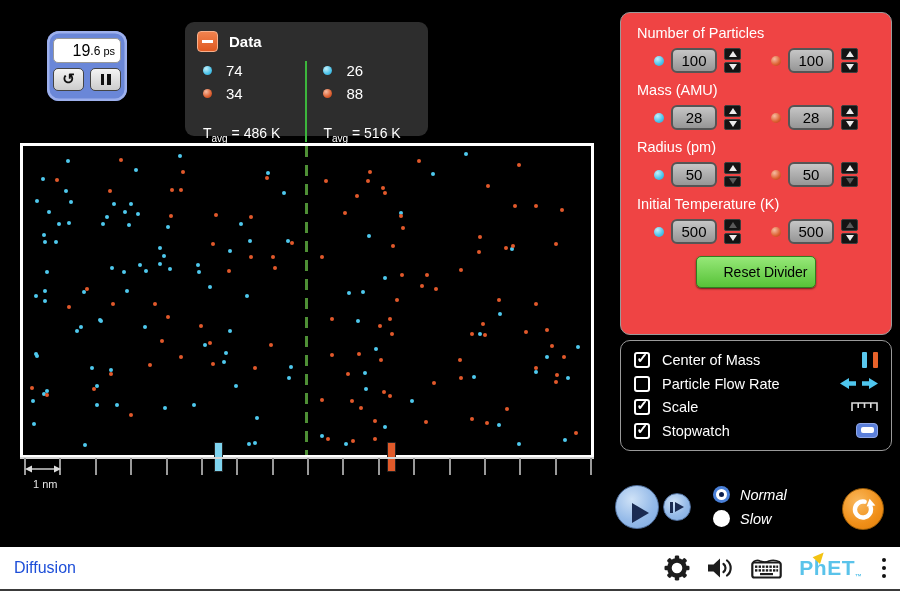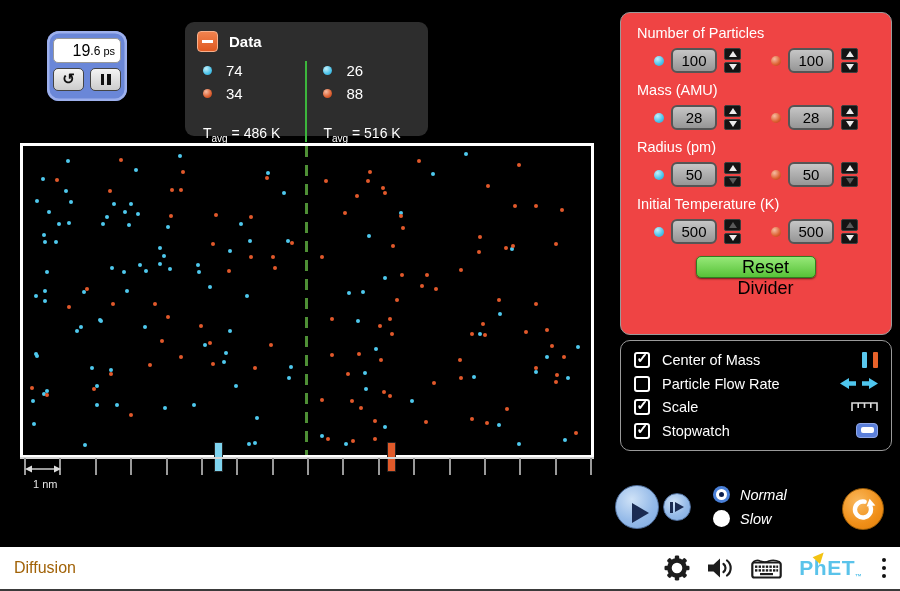--- a/index.html
+++ b/index.html
@@ -50,23 +50,23 @@
     border:2px solid #555; border-radius:6px; color:#000; font-size:15px;
     display:flex; align-items:center; justify-content:center; }
   .arrows { display:flex; flex-direction:column; gap:2px; }
   .arr { width:17px; height:11.5px; background:#141414; border:1px solid #3d3d3d; border-radius:2px;
     display:flex; align-items:center; justify-content:center; }
   .arr i { display:block; width:0; height:0; border-left:4.5px solid transparent; border-right:4.5px solid transparent; }
   .arr.up i { border-bottom:6px solid #ececec; }
   .arr.down i { border-top:6px solid #ececec; }
   .arr.up.disabled i { border-bottom-color:#5a5a5a; }
   .arr.down.disabled i { border-top-color:#5a5a5a; }
-  .reset-divider { display:block; margin:12px auto 0; width:120px; height:22px;
+  .reset-divider { display:block; margin:12px auto 0; width:120px; height:32px;
     background:linear-gradient(#96e878,#57c238); border:1px solid #2f7f1f; border-radius:5px;
-    color:#000; font-size:18px; font-family:"Liberation Sans",sans-serif;
+    color:#000; font-size:14px; font-family:"Liberation Sans",sans-serif;
     box-shadow:0 1px 2px rgba(0,0,0,.6);padding-left:19px; }
 
   
   .cb-panel { position:absolute; left:620px; top:340px; width:272px; height:111px;
     background:#000; border:1.5px solid #9a9a9a; border-radius:10px; padding:9px 13px;
     display:flex; flex-direction:column; justify-content:space-between; }
   .cbrow { display:flex; align-items:center; height:20px; }
   .cb { width:16px; height:16px; border:2px solid #fff; border-radius:3px; background:#000;
     position:relative; flex:none; }
   .cb .mark { position:absolute; left:0.5px; top:-4px; color:#fff; font-size:14px; font-weight:bold; }
@@ -117,21 +117,21 @@
     border-radius:50%; background:#0d1f4d; }
   .speed-label { color:#fff; font-size:14.5px; }
   .reset-all { position:absolute; left:842px; top:488px; width:42px; height:42px; border-radius:50%;
     background:radial-gradient(circle at 38% 32%, #f9b95e, #f08f18 60%, #e07e0c);
     border:1.5px solid #9a5c08; box-shadow:0 2px 4px rgba(0,0,0,.6);
     display:flex; align-items:center; justify-content:center; }
 
   
   .navbar { position:absolute; left:0; bottom:0; width:900px; height:44px; background:#fff;
     border-bottom:2px solid #3a3a3a; display:flex; align-items:center; padding:0 12px 0 14px; }
-  .nav-title { color:#a16207; font-size:16px; flex:1; }
+  .nav-title { color:#1d4ed8; font-size:16px; flex:1; }
   .nav-icons { display:flex; align-items:center; gap:17px; }
   .phet-logo { position:relative; font-weight:bold; font-size:21px; color:#5ac3ea; letter-spacing:0.5px; }
   .phet-logo .tm { font-size:7px; vertical-align:bottom; }
   .phet-arrow { position:absolute; left:16px; top:-5px; width:0; height:0;
     border-left:5px solid transparent; border-right:5px solid transparent;
     border-bottom:11px solid #f3c313; transform:rotate(42deg); }
   .kebab { display:flex; flex-direction:column; gap:3.5px; padding:2px; }
   .kebab i { display:block; width:4.5px; height:4.5px; border-radius:50%; background:#111; }
 
   .icon-flow-arrows, .icon-ruler { display:block; }

